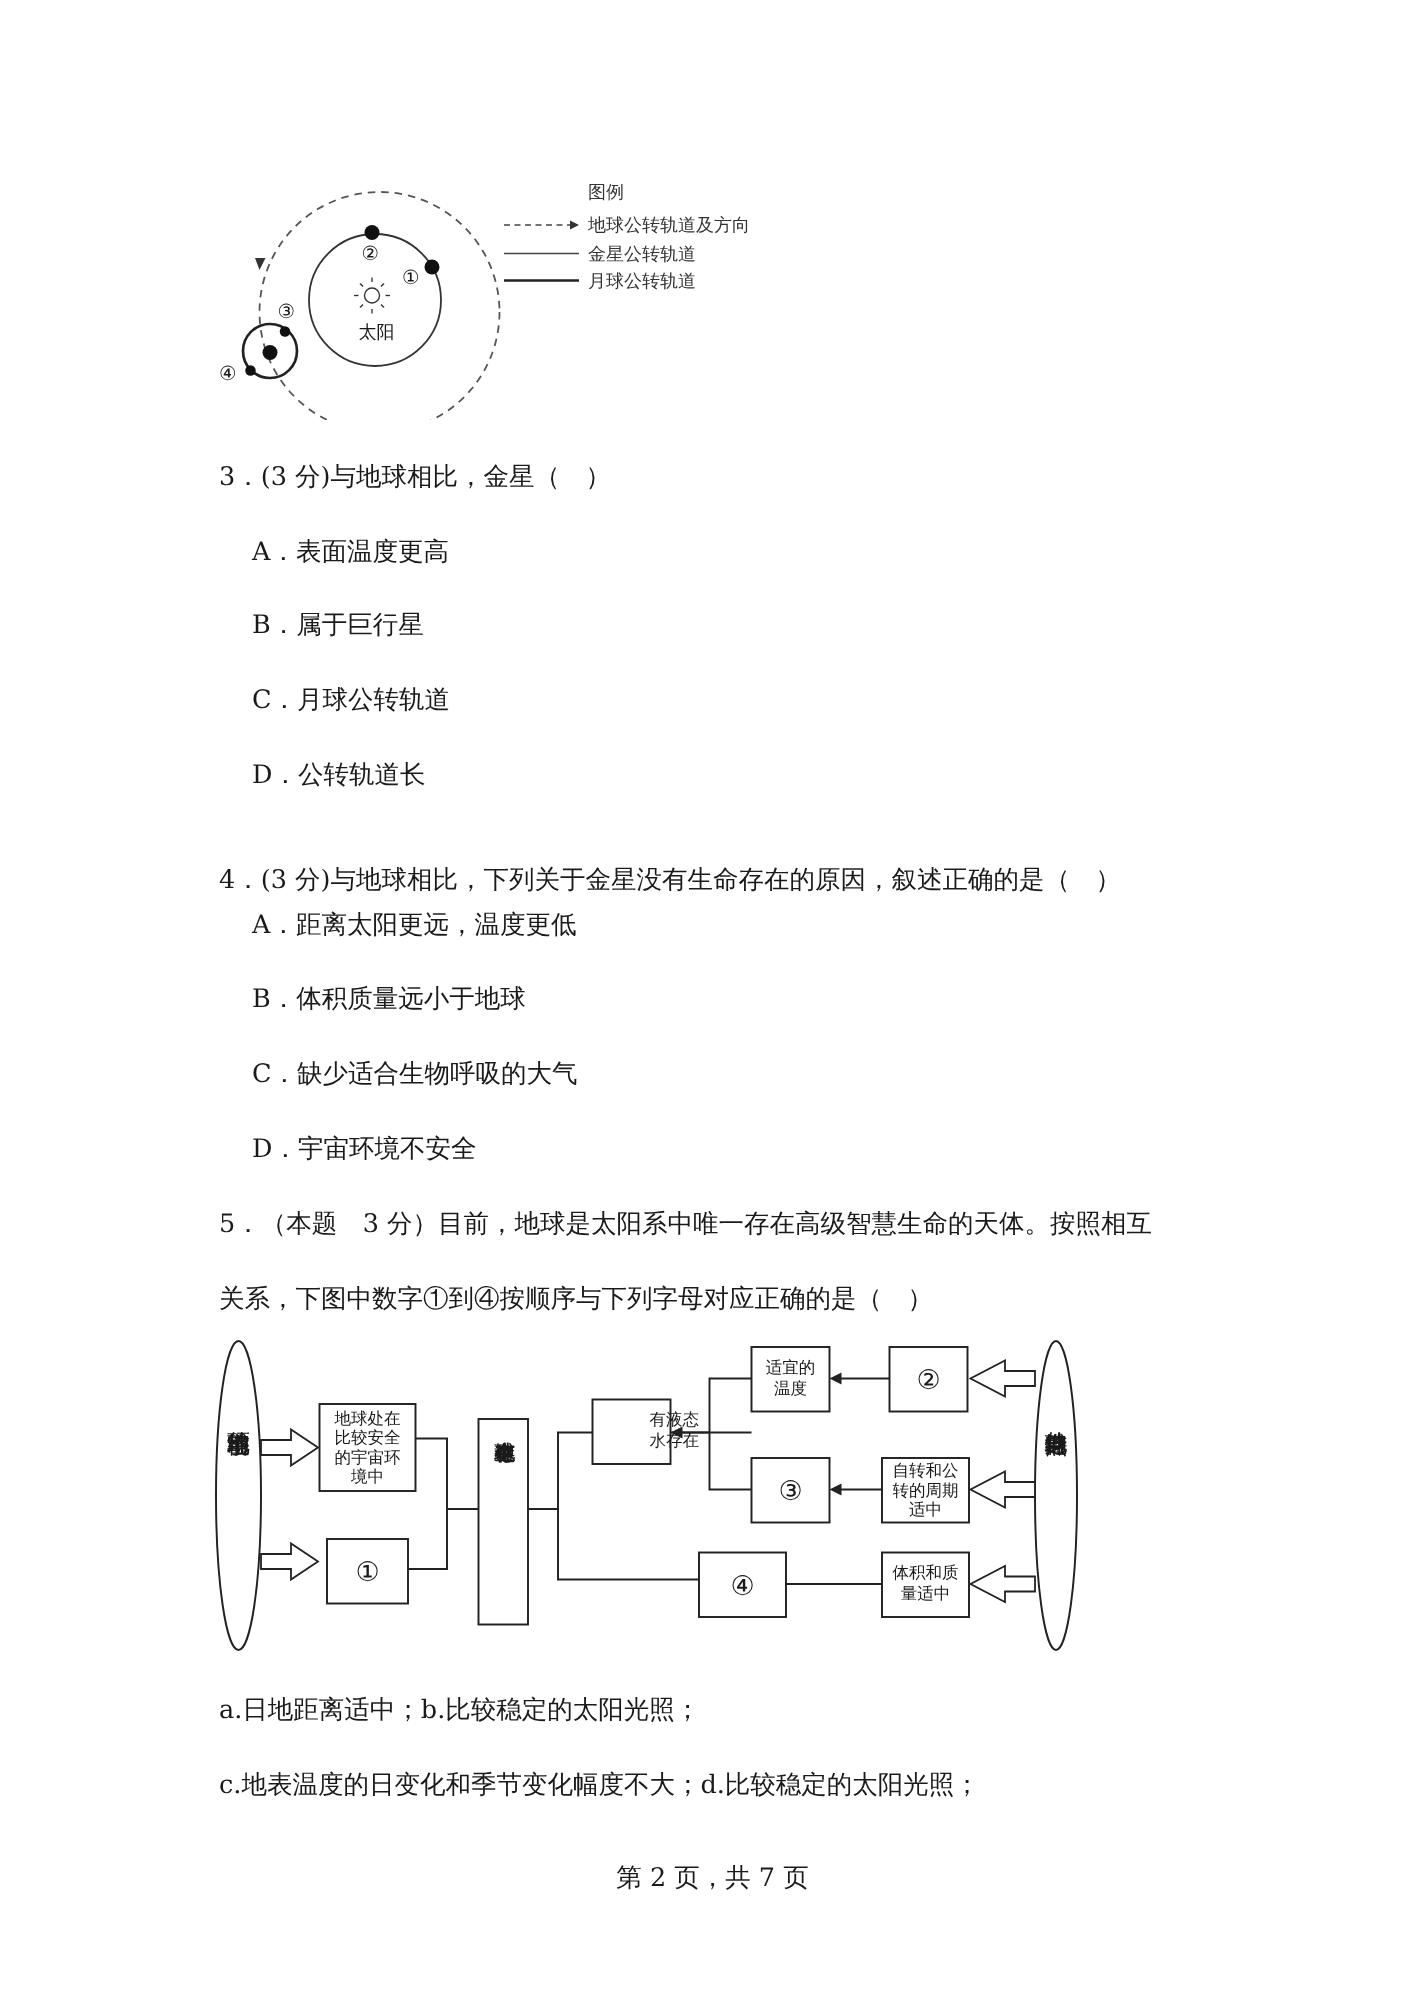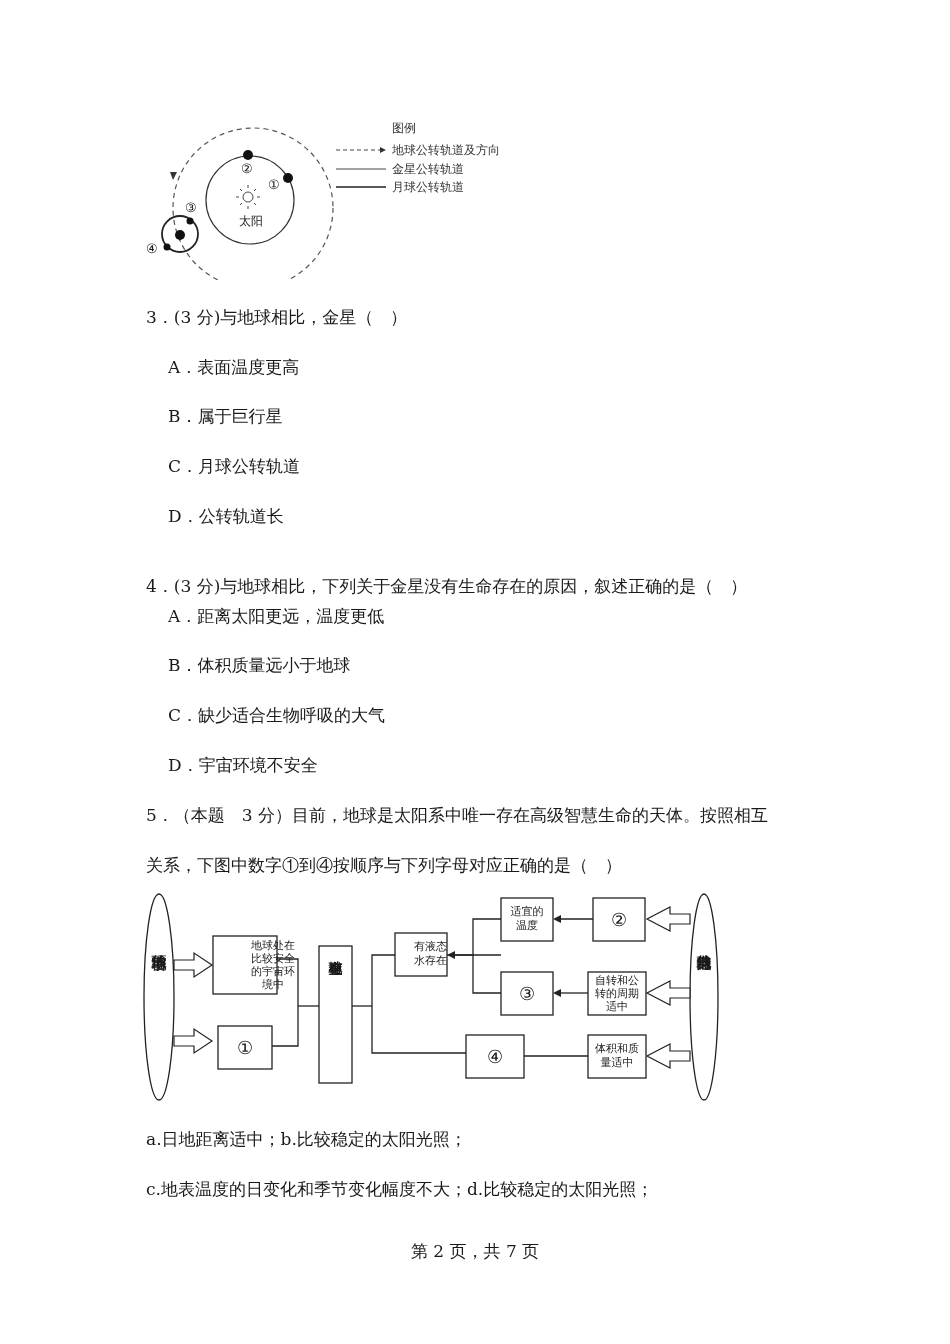--- a/index.html
+++ b/index.html
@@ -122,29 +122,29 @@
     <g fill="#fff" stroke="#222" stroke-width="1.2">
       <polygon points="550,26 530,26 530,19 507,31 530,43 530,36 550,36"></polygon>
       <polygon points="550,100 530,100 530,93 507,105 530,117 530,110 550,110"></polygon>
       <polygon points="550,163 530,163 530,156 507,168 530,180 530,173 550,173"></polygon>
     </g>
   </svg>
 
   <div class="abs" style="left:10px;top:55px;width:18px;font-size:15px;line-height:18px;writing-mode:vertical-rl;">地球的宇宙环境</div>
   <div class="abs" style="left:555px;top:55px;width:18px;font-size:15px;line-height:18px;writing-mode:vertical-rl;">地球的自身特点</div>
 
-  <div class="abs" style="left:74px;top:51px;width:62px;font-size:11px;line-height:13px;text-align:center;margin-left:28px;">
+  <div class="abs" style="left:74px;top:51px;width:62px;font-size:11px;line-height:13px;text-align:center;">
     <div>地球处在</div>
     <div>比较安全</div>
     <div>的宇宙环</div>
     <div>境中</div>
   </div>
   <div class="abs" style="left:78px;top:149px;width:54px;text-align:center;font-size:18px;">①</div>
   <div class="abs" style="left:186px;top:62px;width:18px;font-size:14px;line-height:16.5px;writing-mode:vertical-rl;">地球上有生命存在</div>
-  <div class="abs" style="left:255px;top:52px;width:71px;font-size:11px;line-height:14px;text-align:center;">
+  <div class="abs" style="left:255px;top:52px;width:71px;font-size:11px;line-height:14px;text-align:right;">
     <div>有液态</div>
     <div>水存在</div>
   </div>
   <div class="abs" style="left:361px;top:17px;width:52px;font-size:11px;line-height:14px;text-align:center;">
     <div>适宜的</div>
     <div>温度</div>
   </div>
   <div class="abs" style="left:453px;top:21px;width:52px;text-align:center;font-size:18px;">②</div>
   <div class="abs" style="left:361px;top:95px;width:52px;text-align:center;font-size:18px;">③</div>
   <div class="abs" style="left:448px;top:86px;width:58px;font-size:11px;line-height:13px;text-align:center;border-radius:13px;">

